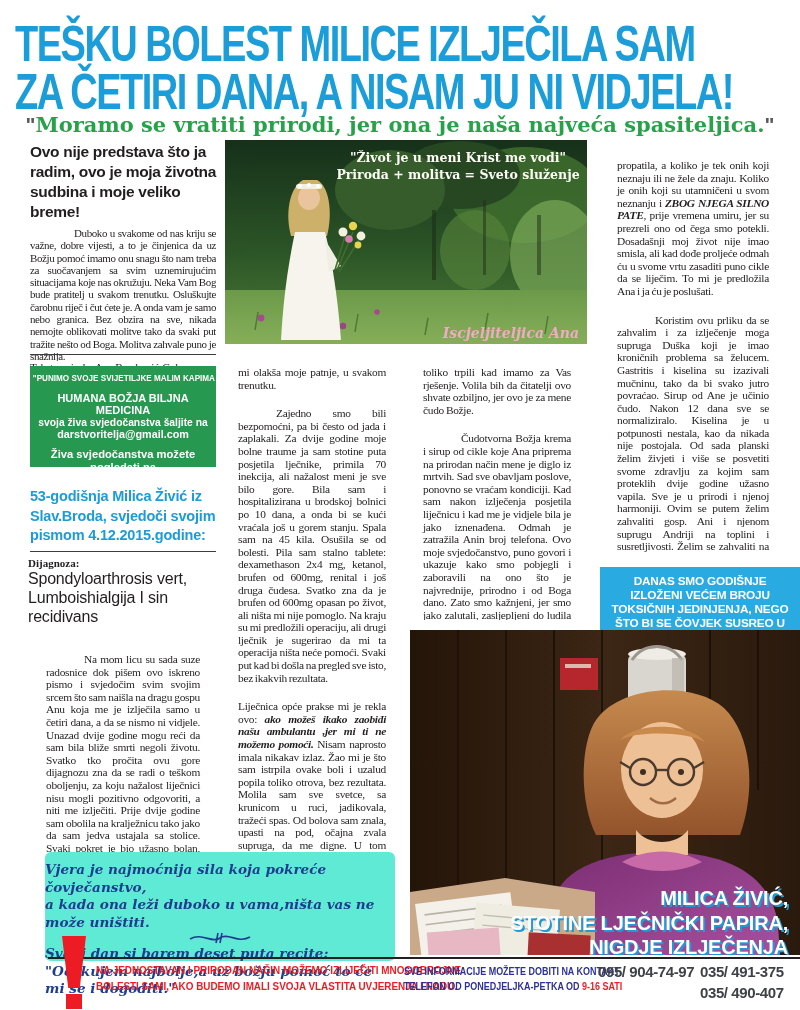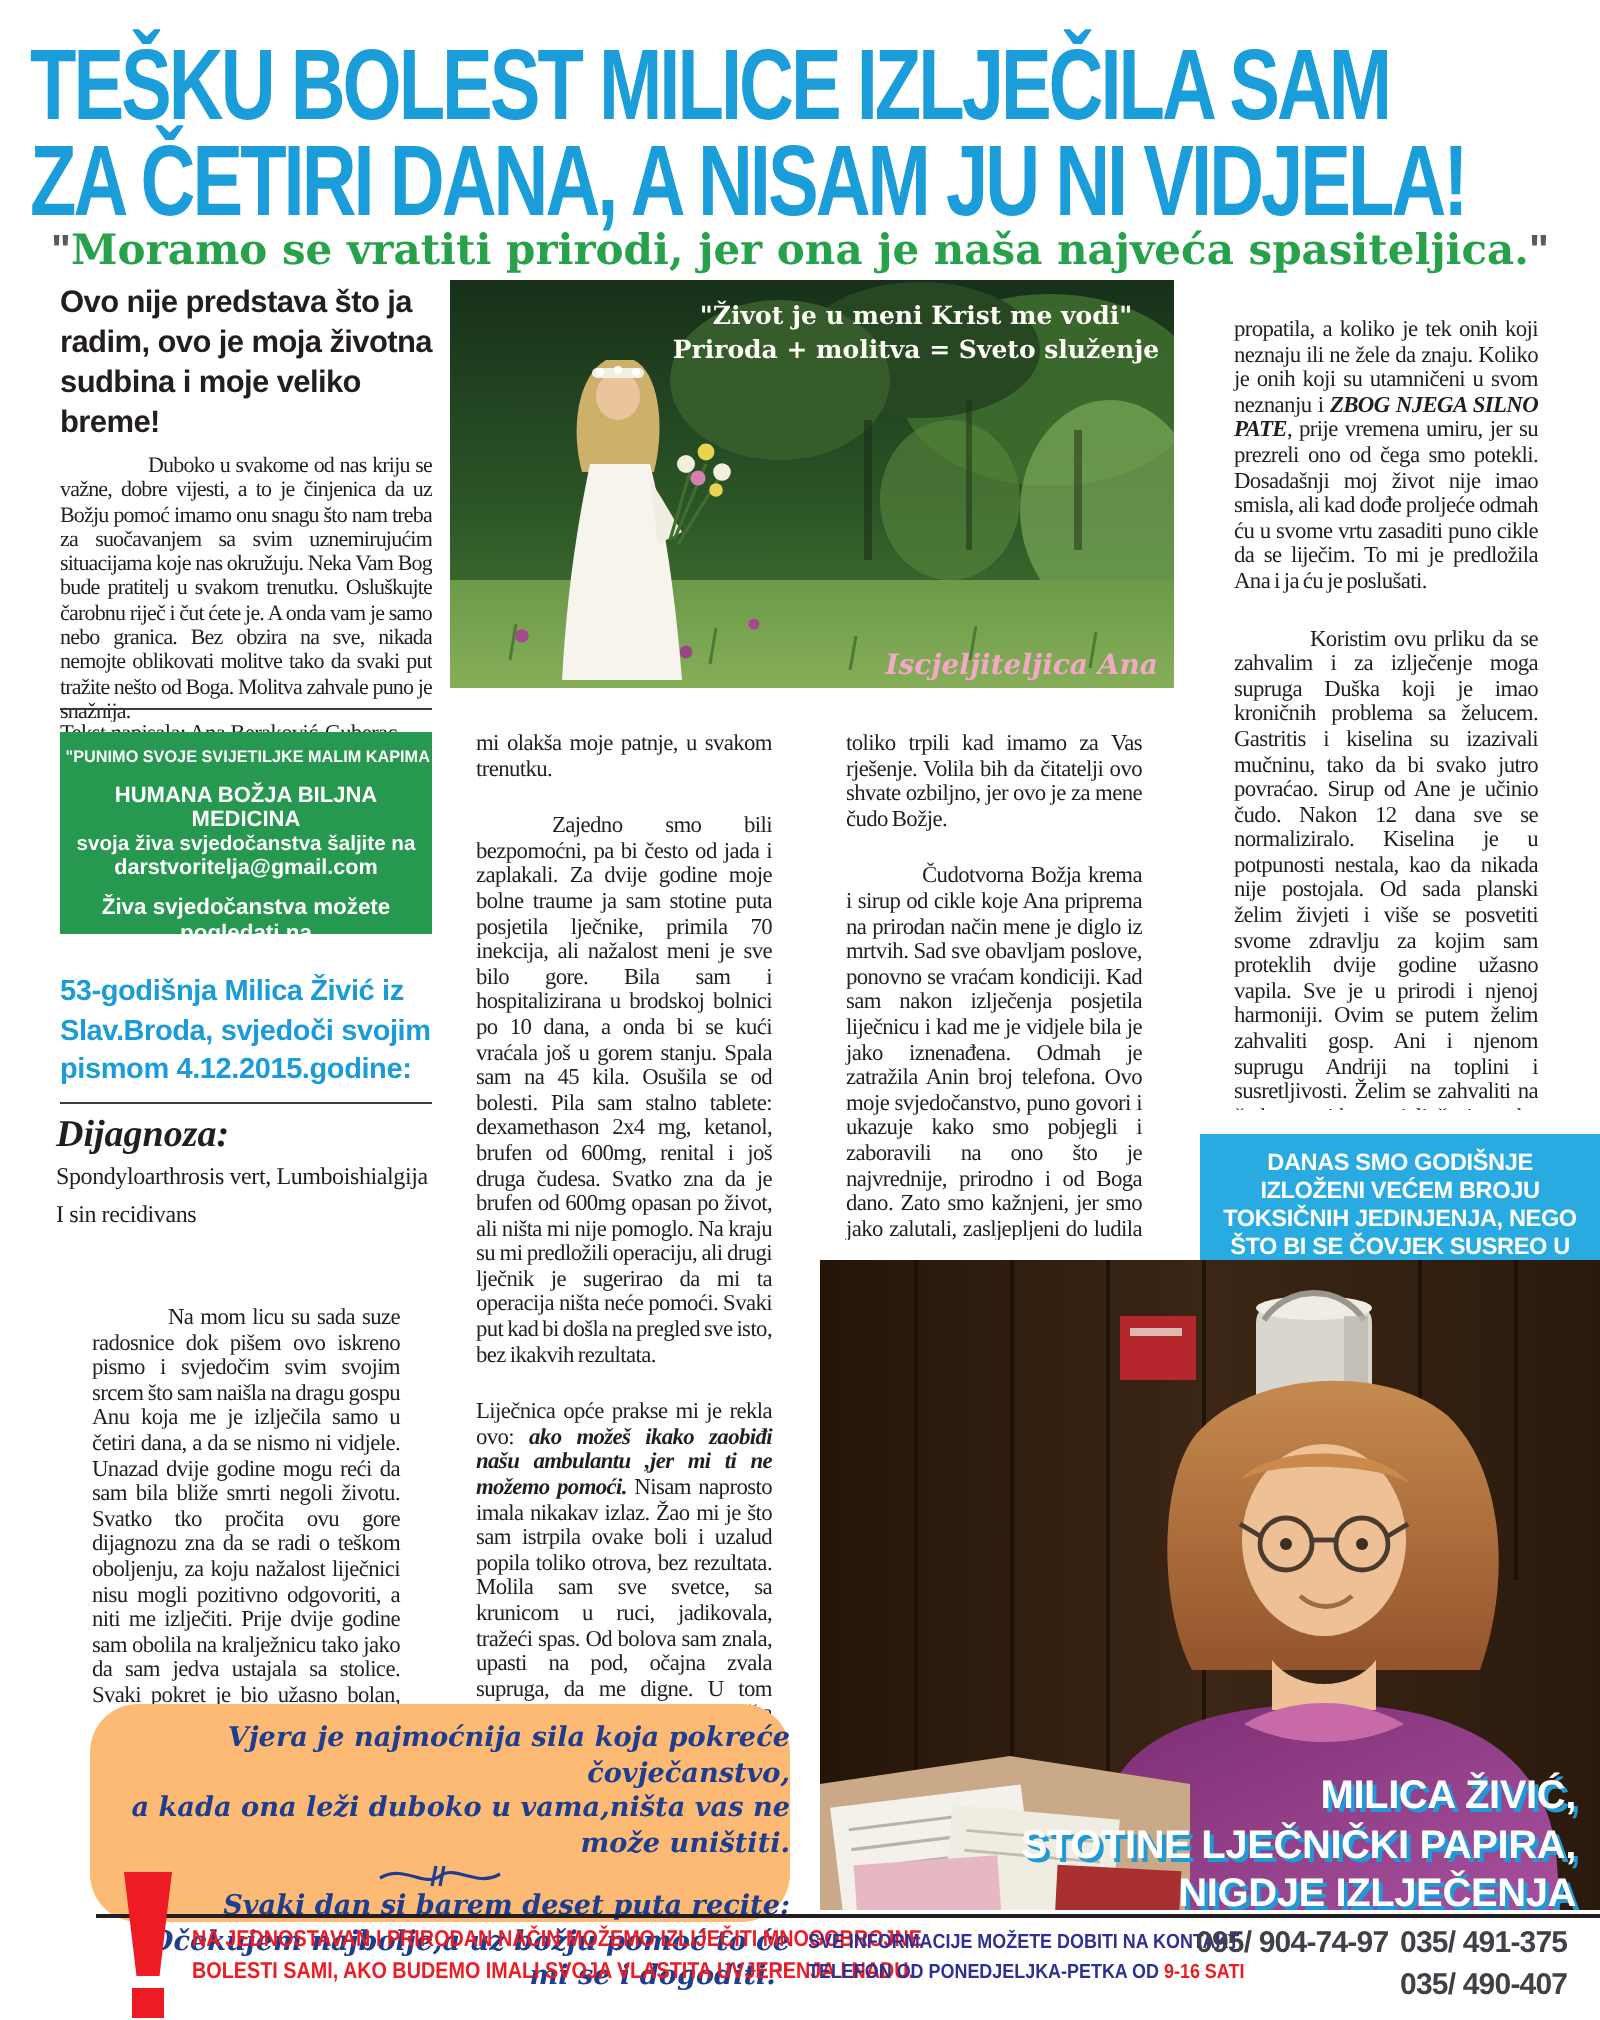--- a/index.html
+++ b/index.html
@@ -31,38 +31,38 @@
   .credit{font-size:11.3px;letter-spacing:-0.3px;}
   .greenbox{background:#27984f;color:#ffffff;text-align:center;
             font-family:"Liberation Sans",sans-serif;font-weight:bold;padding-top:7px;}
   .gb-title{font-size:8.4px;white-space:nowrap;transform:scaleX(0.97);transform-origin:center;}
   .gb-l1{font-size:11px;margin-top:9px;}
   .gb-l2{font-size:10.3px;margin-top:1px;}
   .gb-l3{font-size:10.8px;margin-top:0;}
   .gb-l4{font-size:11.2px;margin-top:8px;line-height:13px;padding:0 6px;}
   .witness{font-family:"Liberation Sans",sans-serif;font-weight:bold;font-size:14.5px;
            line-height:19.5px;color:#1b9cd8;letter-spacing:-0.2px;}
-  .diag-h{font-family:"Liberation Serif",serif;font-weight:bold;font-style:italic;font-size:19px;}
-  .diag-t{font-family:Liberation Serif, serif;font-size:12px;line-height:19px;letter-spacing:-0.2px;}
+  .diag-h{font-family:"Liberation Serif",serif;font-weight:bold;font-size:11px;}
+  .diag-t{font-family:Liberation Sans, sans-serif;font-size:16px;line-height:19px;letter-spacing:-0.2px;}
   
   .photo{position:absolute;overflow:hidden;}
   .photo svg{display:block;}
   .cap-top{position:absolute;left:110px;right:6px;top:10px;text-align:center;color:#fdfdf5;
            font-family:"DejaVu Serif",serif;font-weight:bold;font-size:12.5px;line-height:16.5px;}
   .cap-credit{position:absolute;right:8px;bottom:3px;color:#f2a9c6;
               font-family:"DejaVu Serif",serif;font-weight:bold;font-style:italic;font-size:14px;margin-top:39px;}
   .cap-bottom{position:absolute;right:12px;top:256px;text-align:right;color:#ffffff;
               font-family:"Liberation Sans",sans-serif;font-weight:bold;font-size:20px;
               line-height:24.5px;letter-spacing:-0.2px;text-shadow:2px 2px 0 #1f9ad6;}
   
   .infobox{background:#29abe2;color:#ffffff;text-align:center;
            font-family:"Liberation Sans",sans-serif;font-weight:bold;font-size:11.8px;
            line-height:14px;padding:7px 8px 0 8px;letter-spacing:-0.2px;}
   
-  .quotebox{background:#fdba74;border-radius:24px;text-align:right;color:#1e3d8e;
+  .quotebox{background:#5eead4;border-radius:6px;text-align:left;color:#1e3d8e;
             font-family:"DejaVu Serif",serif;font-weight:bold;font-style:italic;
             font-size:13.6px;line-height:17.5px;padding-top:9px;}
   .qb-orn{margin:1px auto 1px auto;display:block;}
   
   .excl-bar{position:absolute;background:#ed1c24;
             clip-path:polygon(0 0,100% 0,74% 100%,26% 100%);}
   .excl-dot{position:absolute;background:#ed1c24;}
   .foot-red{position:absolute;color:#ed1c24;font-family:"Liberation Sans",sans-serif;
             font-weight:bold;font-size:11.5px;line-height:15px;white-space:nowrap;
             transform:scaleX(0.86);transform-origin:left;}

